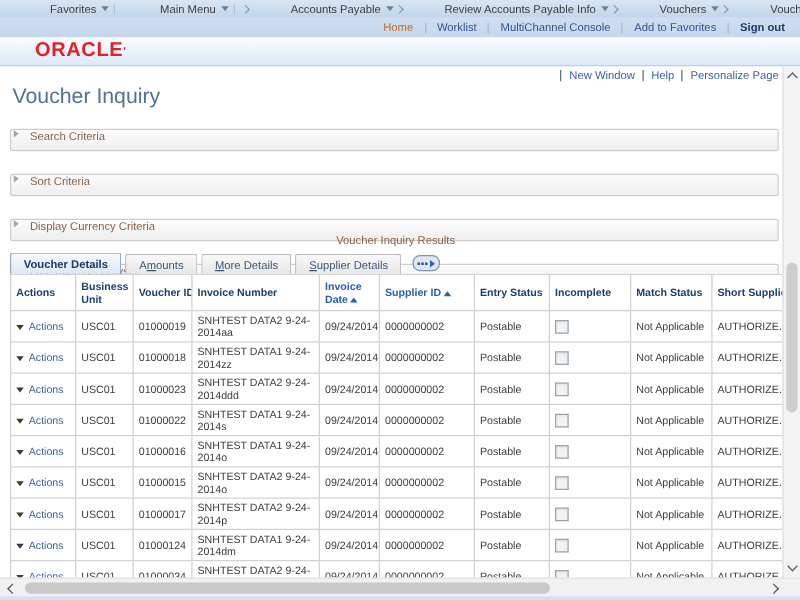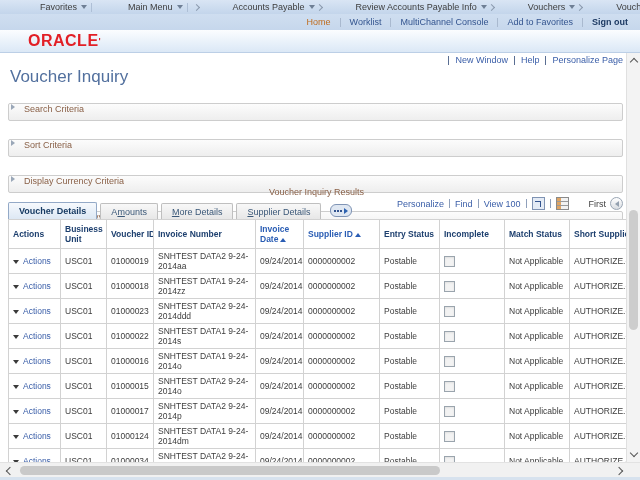--- a/index.html
+++ b/index.html
@@ -190,39 +190,20 @@
       <span class="sec-label">Display Currency Criteria</span>
     </div>
     <div class="section-bar">
       <span class="sec-arrow"></span>
       <span class="sec-label">Late Interest Analysis</span>
     </div>
   </div>
 
 <div id="results-head">
   <span id="results-title">Voucher Inquiry Results</span>
-  <span id="results-tools">
-    <span class="tool-link">Personalize</span>
-    <span class="tool-pipe"></span>
-    <span class="tool-link">Find</span>
-    <span class="tool-pipe"></span>
-    <span class="tool-link">View 100</span>
-    <span class="tool-pipe"></span>
-    <span class="icon-popout">
-        <i></i>
-      </span>
-    <span class="tool-pipe"></span>
-    <span class="icon-excel"></span>
-    <span class="first-group">
-      <span class="first-label">First</span>
-      <span class="icon-first">
-          <i></i>
-        </span>
-    </span>
-  </span>
 </div>
 
 <div id="tabs">
     <div class="tab active">Voucher Details</div>
     <div class="tab">A<u>m</u>ounts</div>
     <div class="tab"><u>M</u>ore Details</div>
     <div class="tab"><u>S</u>upplier Details</div>
     <span class="icon-tabmore">
       <b></b>
       <b></b>

